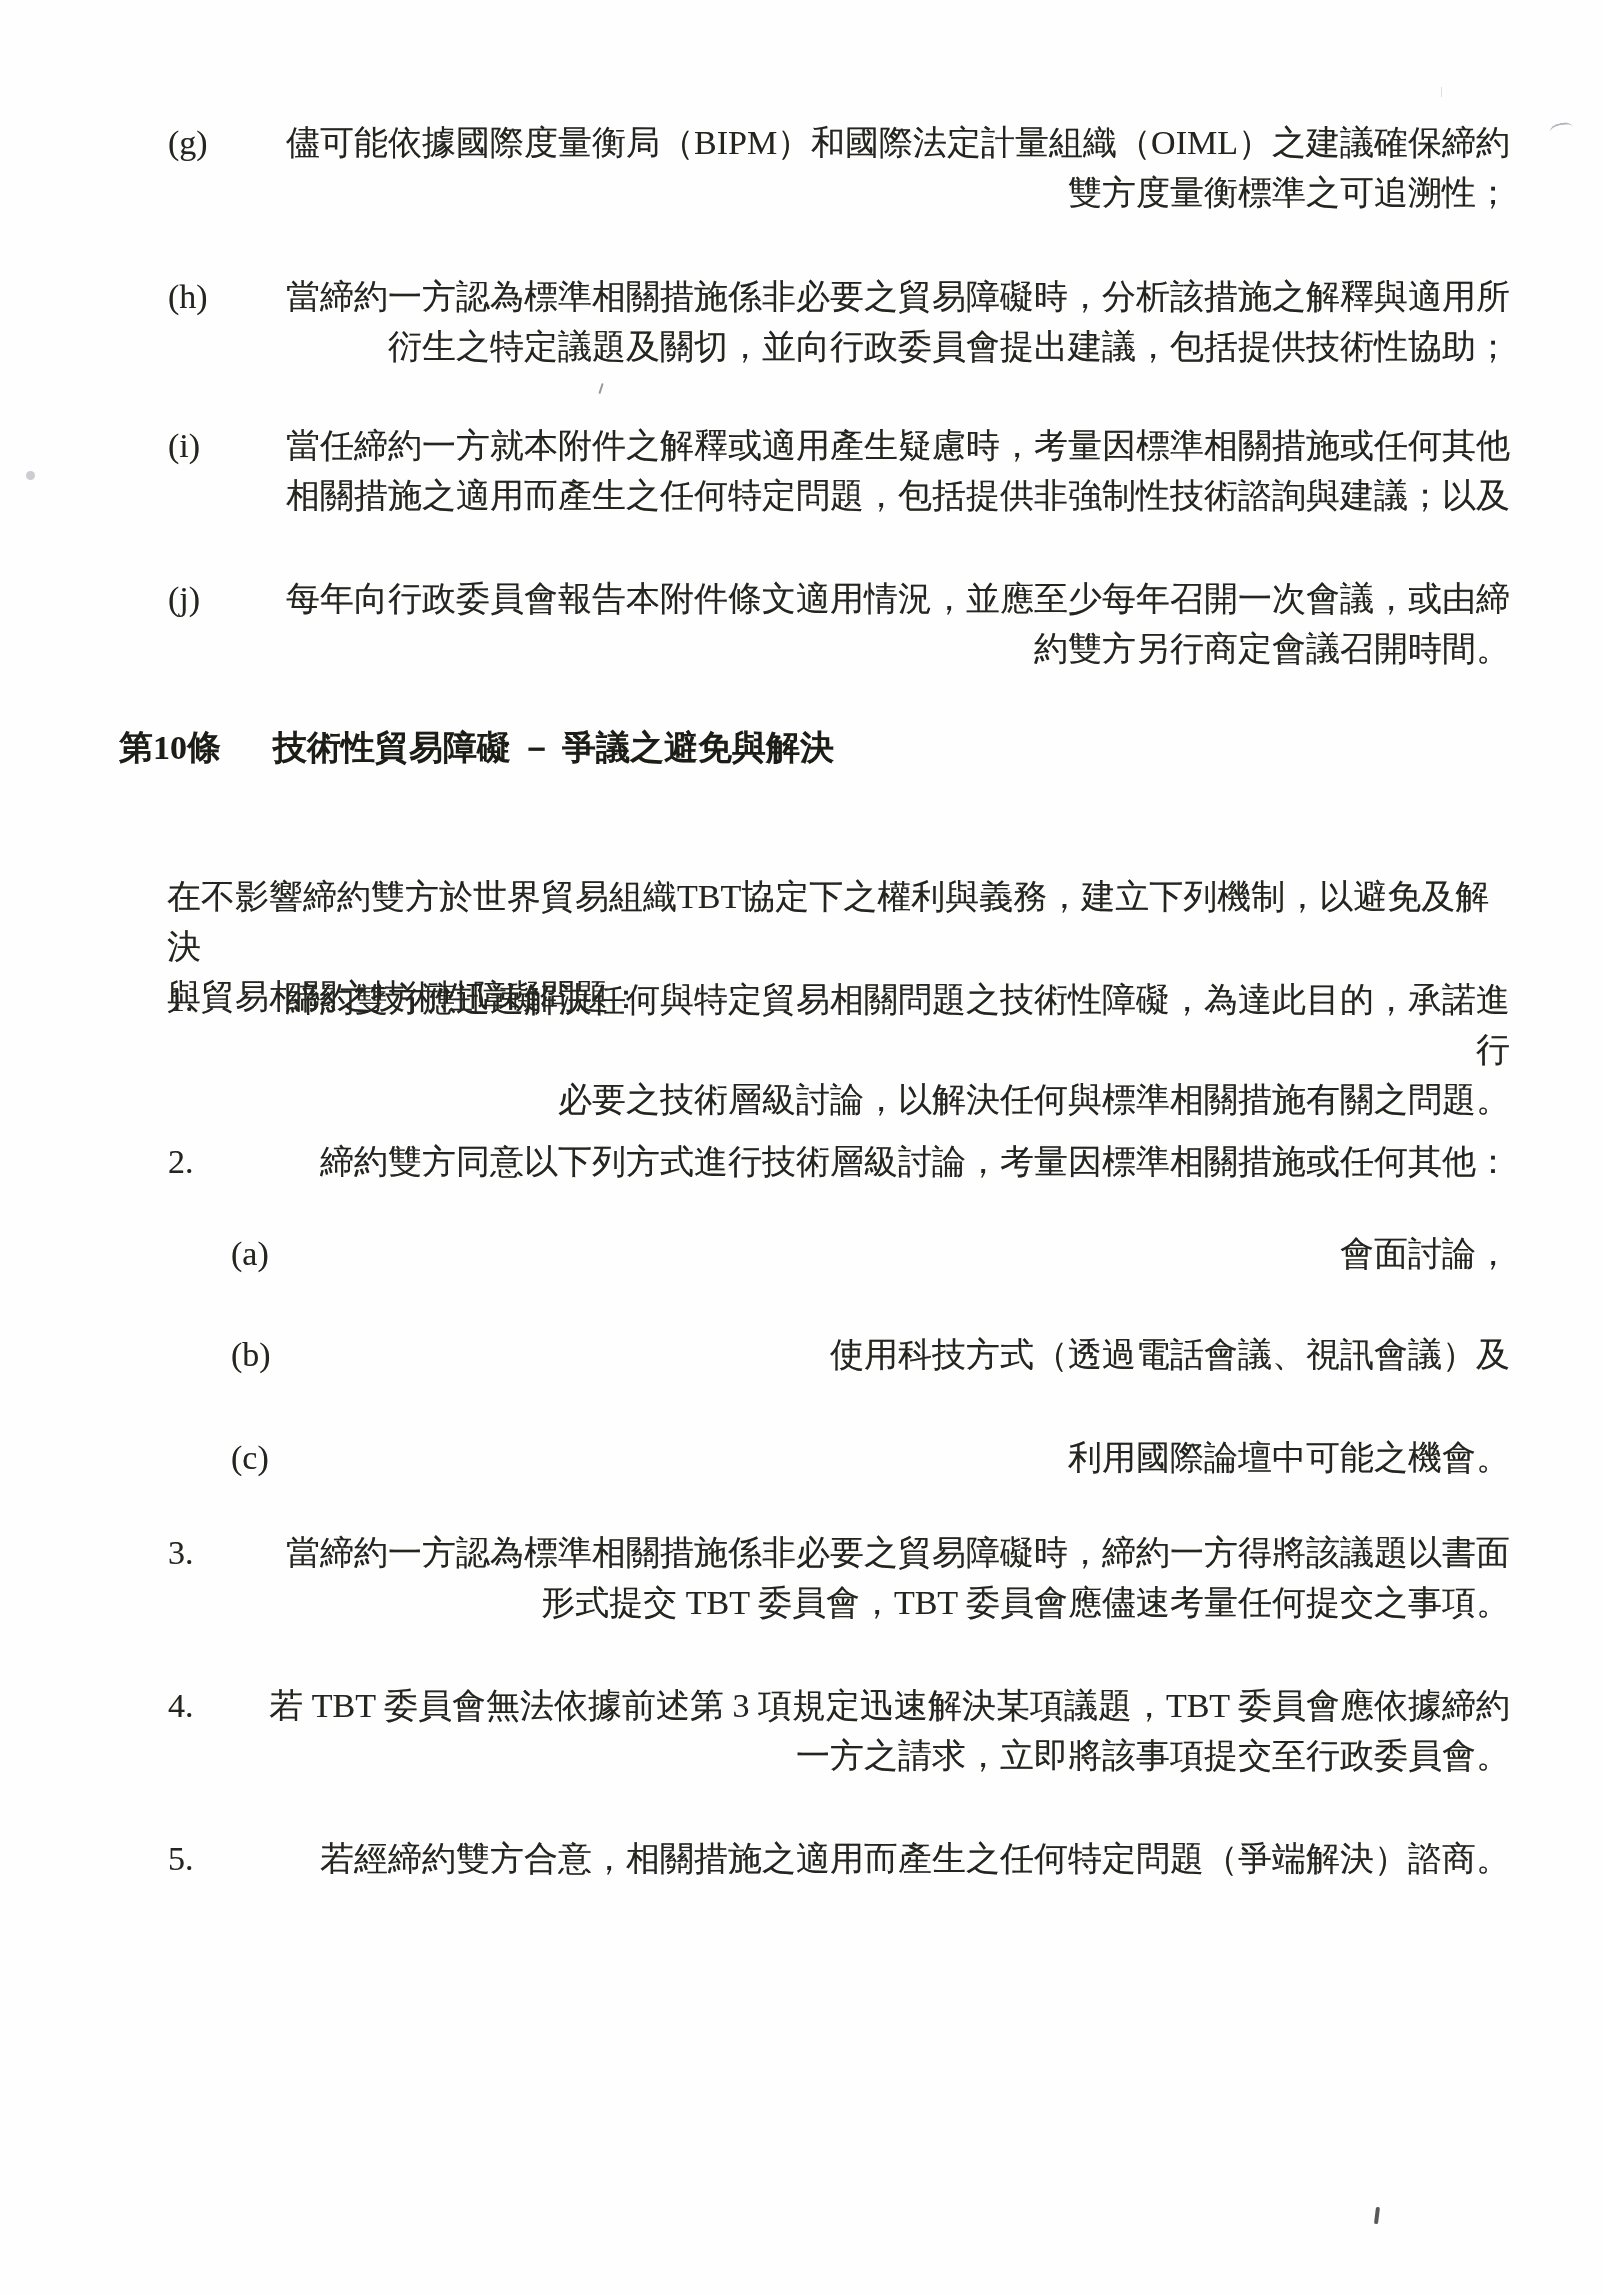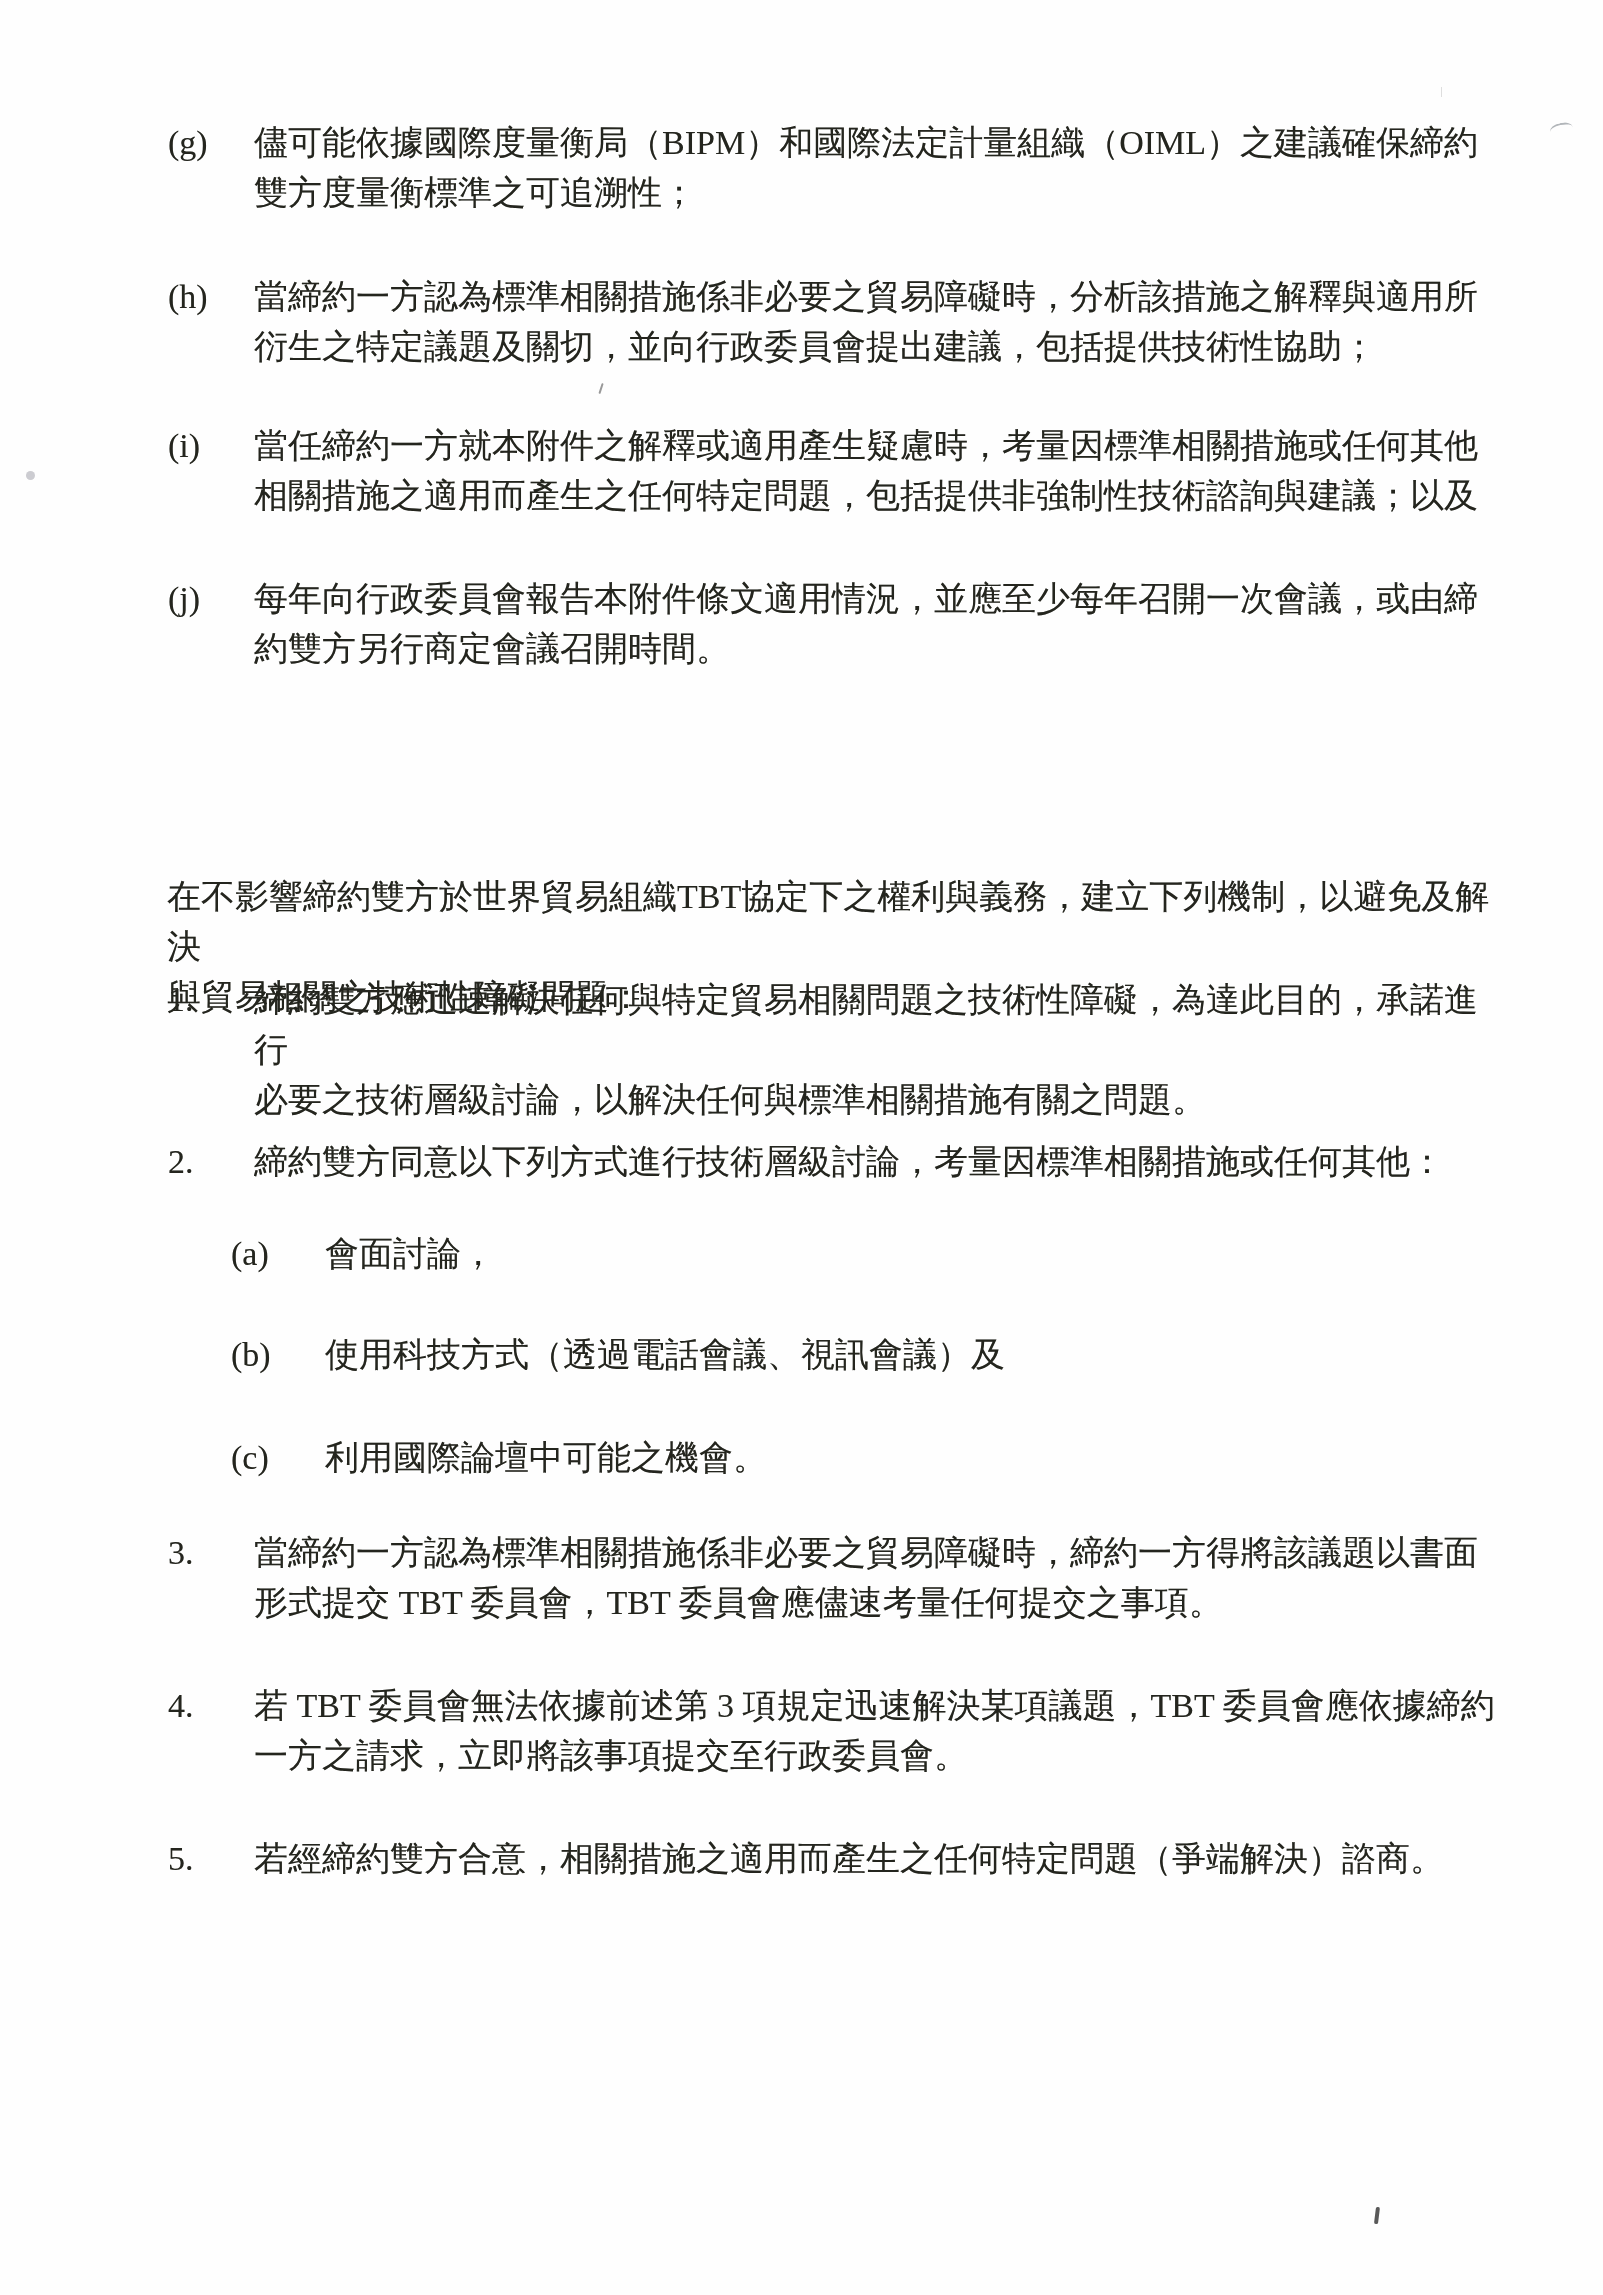--- a/index.html
+++ b/index.html
@@ -16,21 +16,21 @@
     text-shadow: 0 0 0.6px rgba(44,46,38,0.35);
   }
   .block {
     position: absolute;
     left: 168px;
     width: 1342px;
     display: flex;
     align-items: flex-start;
   }
   .block .marker { flex: 0 0 86px; white-space: nowrap; }
-  .block .btext  { flex: 1 1 auto; white-space: pre-line; }
+  .block .btext  { flex: 1 1 auto; white-space: pre-line; text-align: right; }
   .block.sub { left: 231px; width: 1279px; }
   .block.sub .marker { flex: 0 0 94px; }
   .heading {
     position: absolute;
     left: 119px;
     width: 1394px;
     display: flex;
     font-weight: bold;
     color: #1c1d17;
   }
@@ -105,20 +105,24 @@
     <span class="btext">當任締約一方就本附件之解釋或適用產生疑慮時，考量因標準相關措施或任何其他
 相關措施之適用而產生之任何特定問題，包括提供非強制性技術諮詢與建議；以及</span>
   </div>
 
   <div class="block b-j">
     <span class="marker">(j)</span>
     <span class="btext">每年向行政委員會報告本附件條文適用情況，並應至少每年召開一次會議，或由締
 約雙方另行商定會議召開時間。</span>
   </div>
 
+  <div class="heading b-heading">
+    <span class="marker">第10條</span>
+    <span class="btext">技術性貿易障礙 － 爭議之避免與解決</span>
+  </div>
 
   <div class="intro b-intro">在不影響締約雙方於世界貿易組織TBT協定下之權利與義務，建立下列機制，以避免及解決
 與貿易相關之技術性障礙問題：</div>
 
   <div class="block b-n1">
     <span class="marker">1.</span>
     <span class="btext">締約雙方應迅速解決任何與特定貿易相關問題之技術性障礙，為達此目的，承諾進行
 必要之技術層級討論，以解決任何與標準相關措施有關之問題。</span>
   </div>
 

